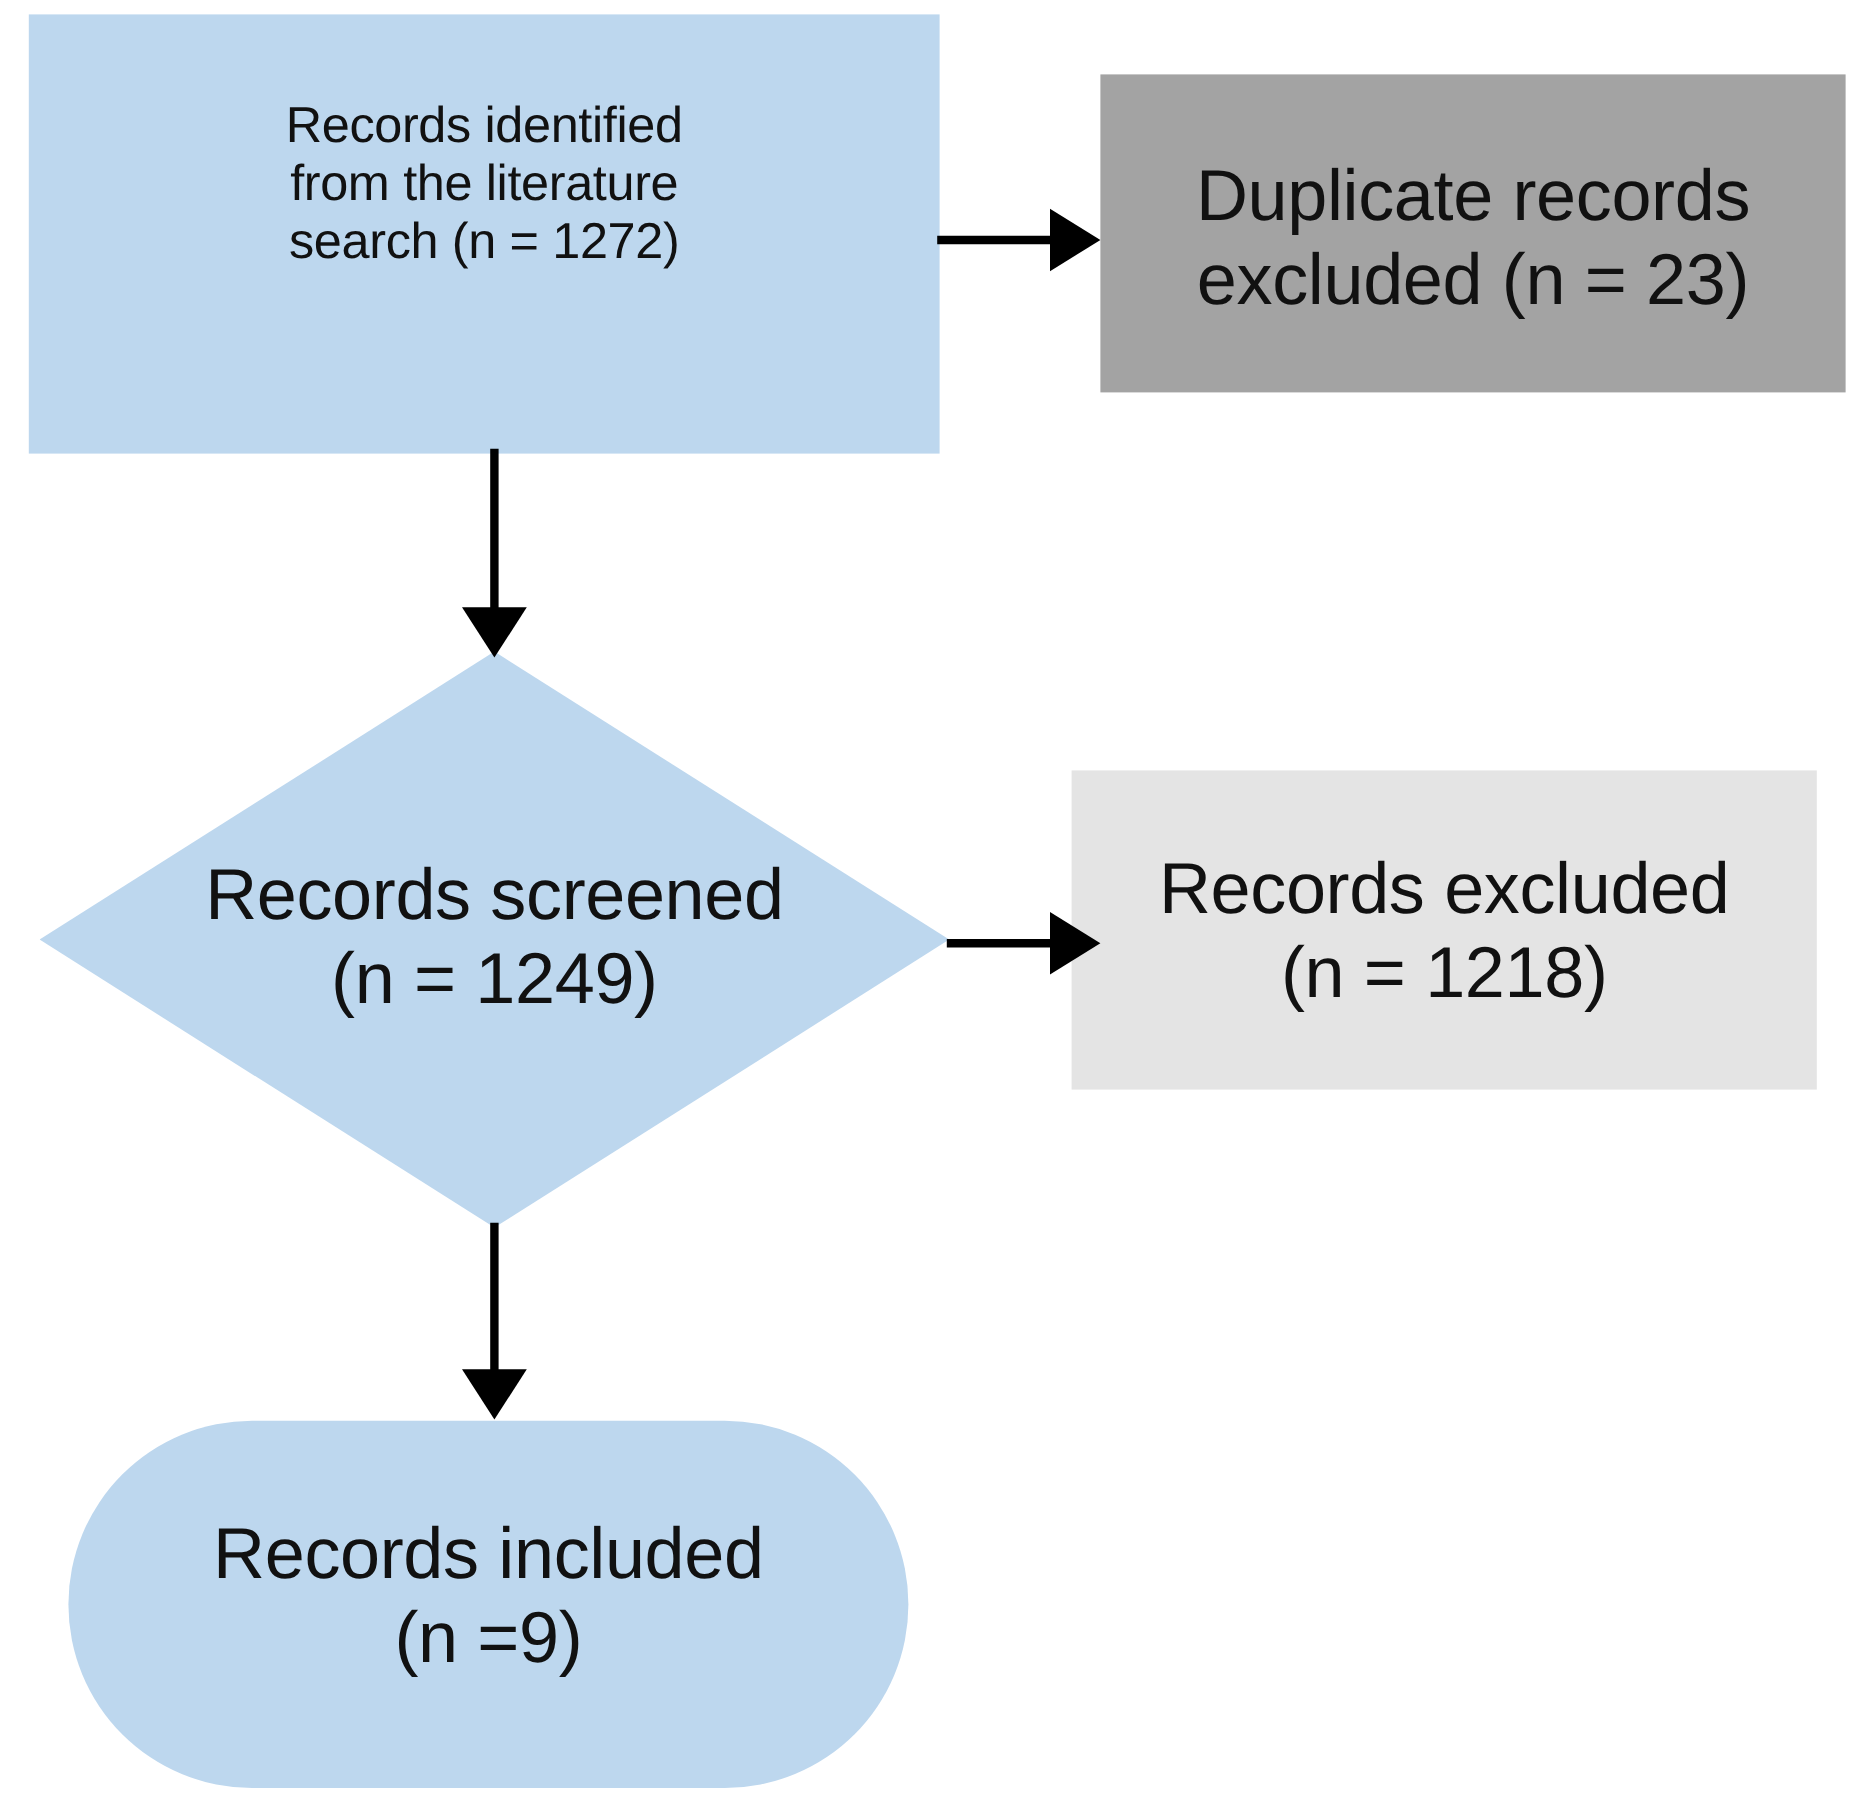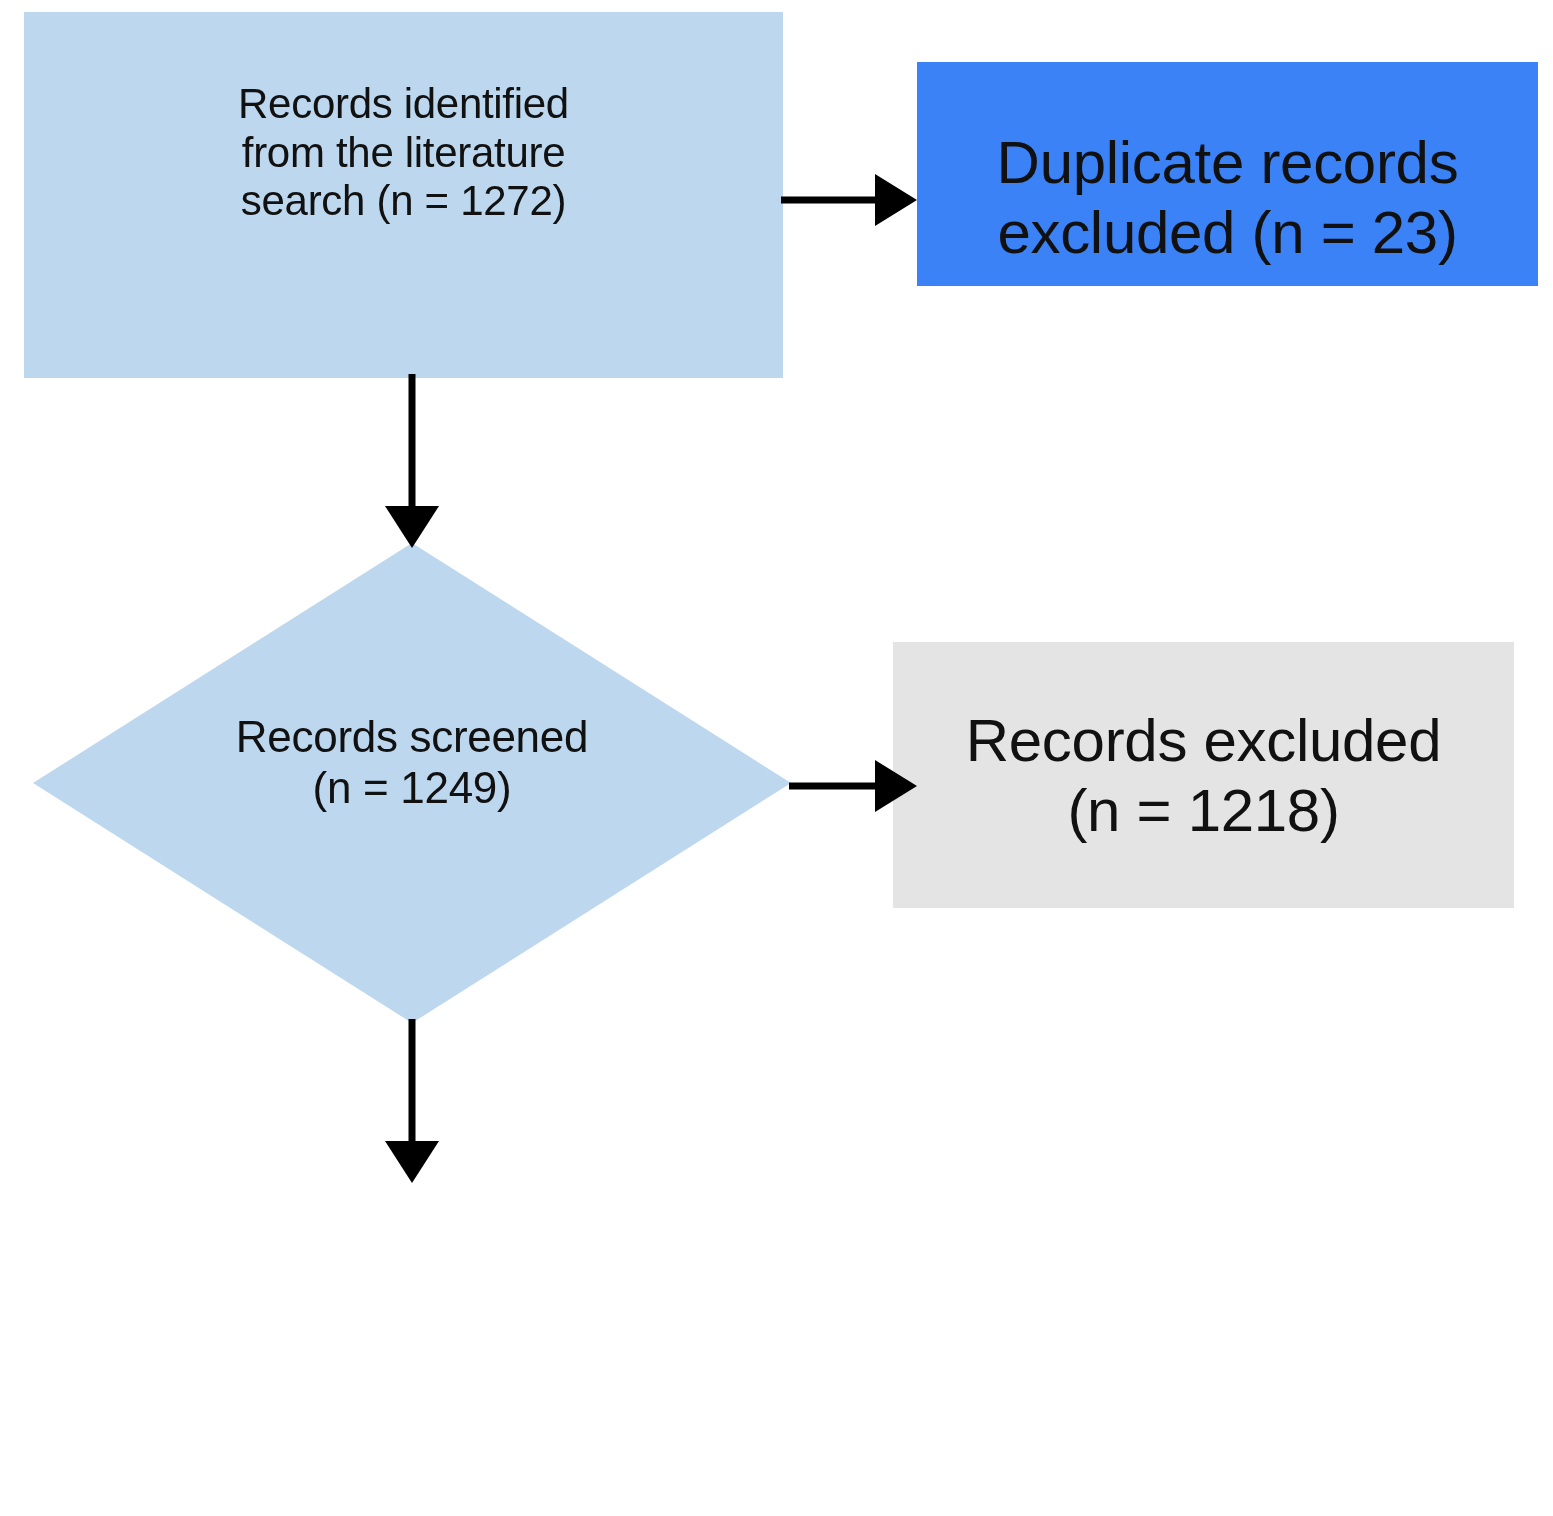--- a/index.html
+++ b/index.html
@@ -45,22 +45,22 @@
     font-size: 42px;
     padding: 0 22px;
   }
 
   
   #box-duplicates {
     position: absolute;
     left: 917px;
     top: 62px;
     width: 621px;
-    height: 224px;
-    background: #3b82f6;
+    height: 265px;
+    background: #a3a3a3;
   }
   #box-duplicates .node-text {
     top: 66px;
     font-size: 60px;
     padding: 0 14px;
   }
 
   
   #node-screened {
     position: absolute;
@@ -69,21 +69,21 @@
     width: 758px;
     height: 480px;
   }
   #node-screened svg {
     display: block;
     width: 100%;
     height: 100%;
   }
   #node-screened .node-text {
     top: 168px;
-    font-size: 44px;
+    font-size: 60px;
   }
 
   
   #box-excluded {
     position: absolute;
     left: 893px;
     top: 642px;
     width: 621px;
     height: 266px;
     background: #e4e4e4;
@@ -141,20 +141,24 @@
     </svg>
     <div class="node-text">Records screened
 (n = 1249)</div>
   </div>
 
   <div id="box-excluded">
     <div class="node-text">Records excluded
 (n = 1218)</div>
   </div>
 
+  <div id="node-included">
+    <div class="node-text">Records included
+(n =9)</div>
+  </div>
 
   <svg class="connector" id="arrow-identified-to-duplicates" viewBox="0 0 140 80" preserveAspectRatio="none">
     <line x1="0" y1="40" x2="102" y2="40" stroke="#000000" stroke-width="7"></line>
     <polygon points="94,14 136,40 94,66" fill="#000000"></polygon>
   </svg>
 
   <svg class="connector" id="arrow-identified-to-screened" viewBox="0 0 80 176" preserveAspectRatio="none">
     <line x1="40" y1="0" x2="40" y2="140" stroke="#000000" stroke-width="7"></line>
     <polygon points="13,132 67,132 40,174" fill="#000000"></polygon>
   </svg>

